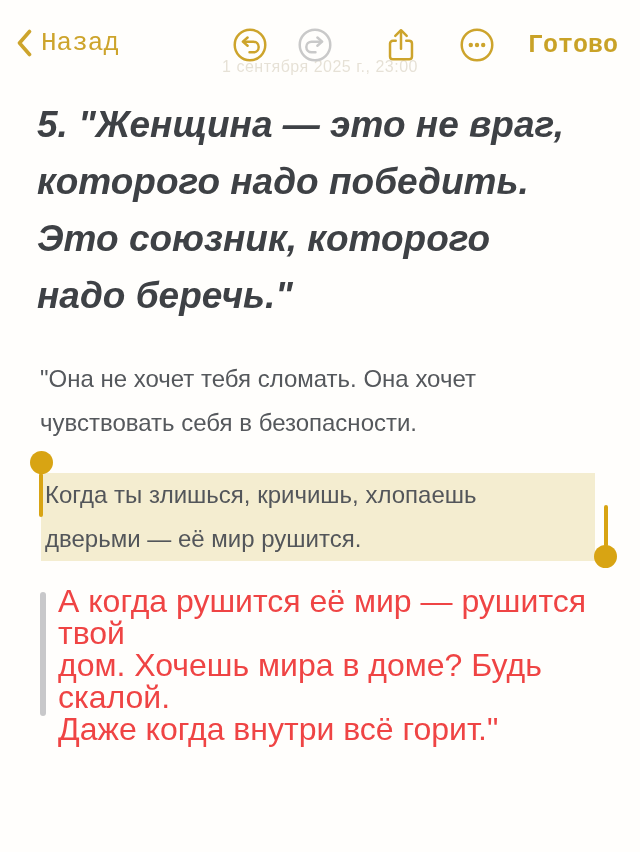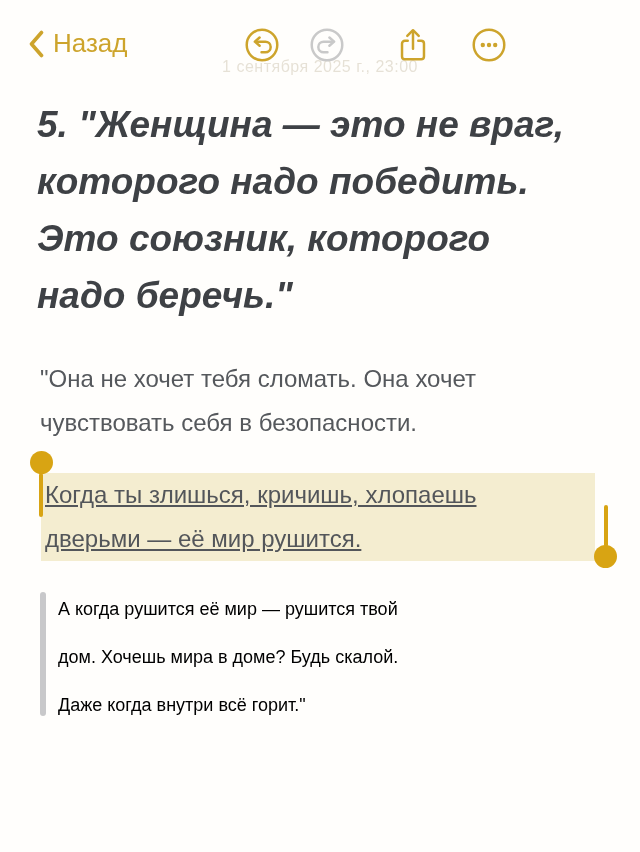--- a/index.html
+++ b/index.html
@@ -6,21 +6,21 @@
   html,body { width:640px; height:852px; }
   body {
     font-family:"Liberation Sans", sans-serif;
     background:#ffffff;
     position:relative;
     overflow:hidden;
   }
   .screen { position:absolute; inset:0; background:#fffefc; }
 
   
-  .navbar { position:absolute; top:0; left:12px; right:0; height:76px; z-index:5; }
+  .navbar { position:absolute; top:0; left:0; right:0; height:76px; z-index:5;font-family:Liberation Mono, monospace; }
   .back-button {
     position:absolute; left:16px; top:28px;
     display:flex; align-items:center; gap:9px;
     color:#cda42c; font-size:26px; cursor:pointer;
   }
   .icon-btn {
     position:absolute; top:24px; width:42px; height:42px;
     background:none; border:none; padding:0; cursor:pointer;
   }
   .icon-btn svg { display:block; width:42px; height:42px; }
@@ -50,21 +50,21 @@
   .note-paragraph {
     margin:33px 24px 0 40px;
     font-size:24px; line-height:44px;
     color:#55585c; white-space:pre-line;
   }
   .selection-wrap { position:relative; margin:28px 0 0 41px; width:554px; }
   .selected-text {
     background:#f4edd0;
     padding-left:4px;
     font-size:24px; line-height:44px;
-    color:#53565a; white-space:pre-line;text-decoration:underline;
+    color:#53565a; white-space:pre-line;
   }
   .handle { position:absolute; z-index:6; }
   .knob {
     display:block; width:23px; height:23px; border-radius:50%;
     background:#d8a413;
   }
   .stem {
     display:block; width:4px; border-radius:2px;
     background:#d8a413;
   }
@@ -74,22 +74,22 @@
   .handle-end .stem { height:42px; margin-left:10px; }
   .handle-end .knob { margin-top:-2px; }
 
   .note-blockquote { position:relative; margin:24px 24px 0 40px; padding-left:18px; }
   .quote-bar {
     position:absolute; left:0; top:7px;
     width:6px; height:124px; border-radius:3px;
     background:#c8c8ca;
   }
   .quote-text {
-    font-size:18px; line-height:48px;
-    color:#000000; white-space:pre-line;
+    font-size:32px; line-height:32px;
+    color:#ef4444; white-space:pre-line;
   }
 </style>
 </head>
 <body>
 
 <div class="screen">
 
   <div class="date-watermark">1 сентября 2025 г., 23:00</div>
 
   <header class="navbar">
@@ -129,20 +129,21 @@
 
     <button class="icon-btn btn-more">
       <svg viewBox="0 0 44 44">
         <circle cx="22" cy="22" r="16" fill="none" stroke="#cda42c" stroke-width="2.6"></circle>
         <circle cx="15.5" cy="22" r="2.3" fill="#cda42c"></circle>
         <circle cx="22" cy="22" r="2.3" fill="#cda42c"></circle>
         <circle cx="28.5" cy="22" r="2.3" fill="#cda42c"></circle>
       </svg>
     </button>
 
+    <div class="done-button">Готово</div>
   </header>
 
   <main class="note">
 
     <h1 class="note-heading">5. "Женщина — это не враг,
 которого надо победить.
 Это союзник, которого
 надо беречь."</h1>
 
     <p class="note-paragraph">"Она не хочет тебя сломать. Она хочет

